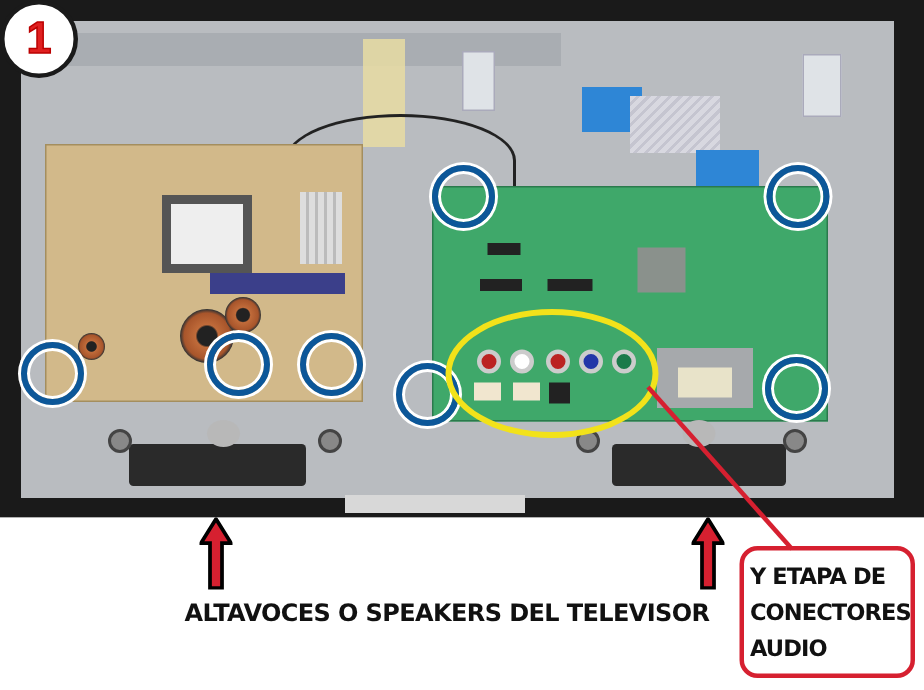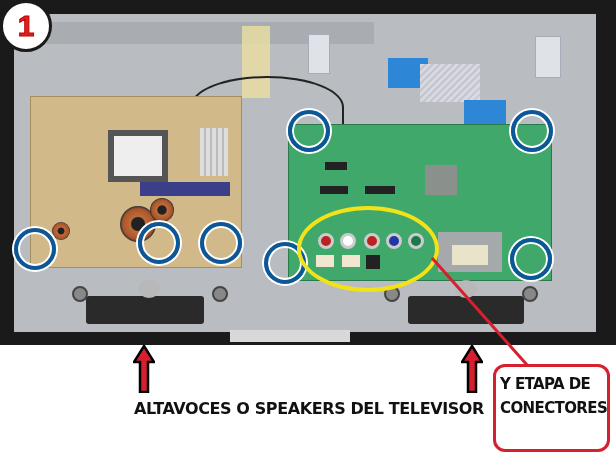--- a/index.html
+++ b/index.html
@@ -27,21 +27,21 @@
   .speaker-bar{position:absolute;top:296px;height:28px;background:#2a2a2a;border-radius:3px;}
   .spk-mag{position:absolute;top:280px;width:22px;height:18px;background:#b8b8b8;border-radius:50%;}
   .screw{position:absolute;top:286px;width:12px;height:12px;border-radius:50%;background:#888;border:2px solid #444;}
   .bottom-strip{position:absolute;left:230px;top:330px;width:120px;height:12px;background:#d8d8d8;}
   .cable{position:absolute;border:2px solid #222;border-radius:50% 50% 0 0;border-bottom:none;}
   .ring{position:absolute;width:34px;height:34px;border-radius:50%;border:4px solid #0c5799;box-shadow:0 0 0 2px #fff,inset 0 0 0 2px #fff;}
   .ellipse{position:absolute;left:297px;top:206px;width:134px;height:78px;border:4px solid #f2e21a;border-radius:50%;}
   .badge{position:absolute;left:0;top:0;width:46px;height:46px;border-radius:50%;background:#fff;border:3px solid #1a1a1a;display:flex;align-items:center;justify-content:center;}
   .badge span{font-family:"Liberation Sans",sans-serif;font-weight:bold;font-size:30px;color:#e02020;-webkit-text-stroke:1px #b00;}
   .arrow{position:absolute;top:345px;width:22px;height:48px;}
-  .caption{position:absolute;left:134px;top:399px;font-family:"DejaVu Sans",sans-serif;font-weight:bold;font-size:16px;color:#111;white-space:nowrap;letter-spacing:-0.4px;}
+  .caption{position:absolute;left:123px;top:399px;font-family:"DejaVu Sans",sans-serif;font-weight:bold;font-size:16px;color:#111;white-space:nowrap;letter-spacing:-0.4px;}
   .callout{position:absolute;left:493px;top:364px;width:117px;height:88px;border:3px solid #d62030;border-radius:12px;box-sizing:border-box;padding:5px 0 0 4px;}
   .callout div{font-family:"DejaVu Sans",sans-serif;font-weight:bold;font-size:15px;line-height:24px;color:#111;white-space:nowrap;letter-spacing:-0.6px;}
   svg.line{position:absolute;left:0;top:0;}
 </style>
 </head>
 <body>
 
 <div class="photo">
   <div class="bezel"></div>
   <div class="panel"></div>
@@ -112,13 +112,14 @@
 </svg>
 <svg class="arrow" style="left:461px;" viewBox="0 0 22 48">
   <polygon points="11,1 21,17 15,17 15,47 7,47 7,17 1,17" fill="#d62030" stroke="#000" stroke-width="2.5"></polygon>
 </svg>
 
 <div class="caption">ALTAVOCES O SPEAKERS DEL TELEVISOR</div>
 
 <div class="callout">
   <div>Y ETAPA DE</div>
   <div>CONECTORES</div>
+  <div>AUDIO</div>
 </div>
 
 </body></html>

